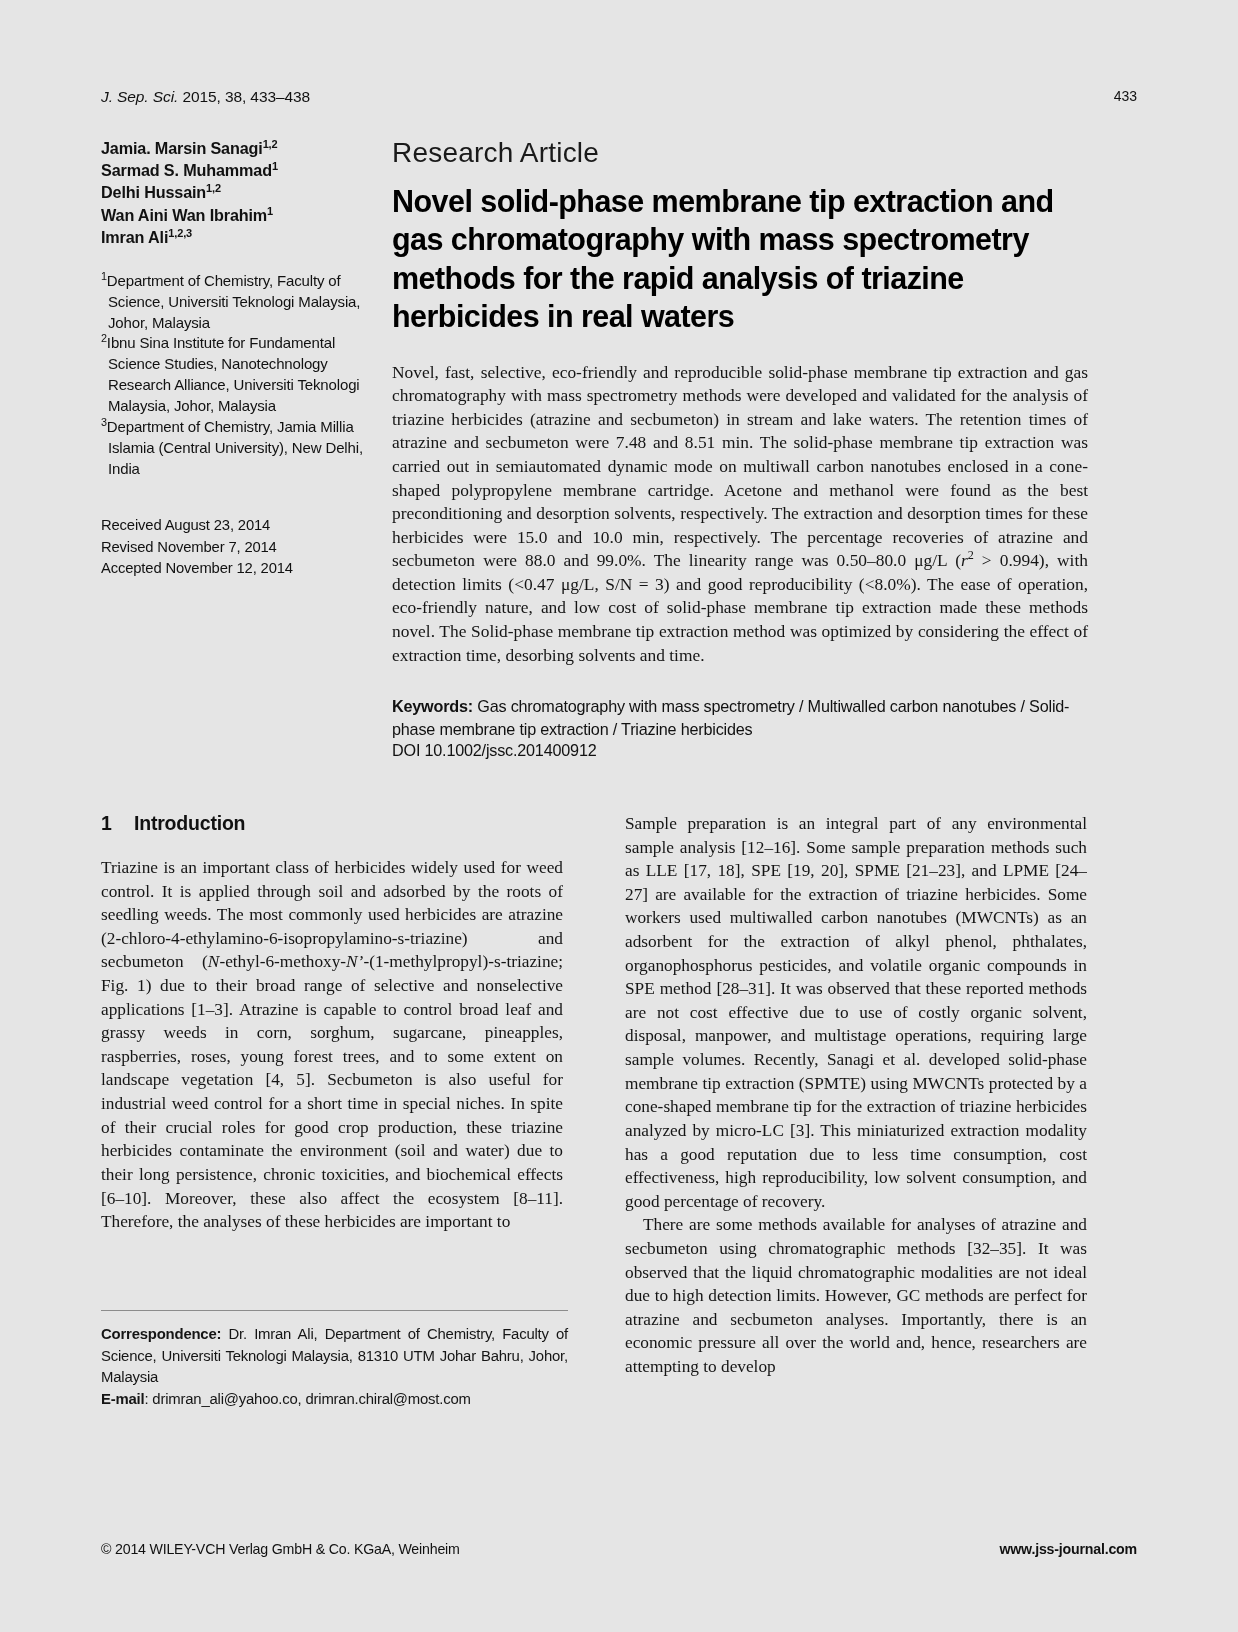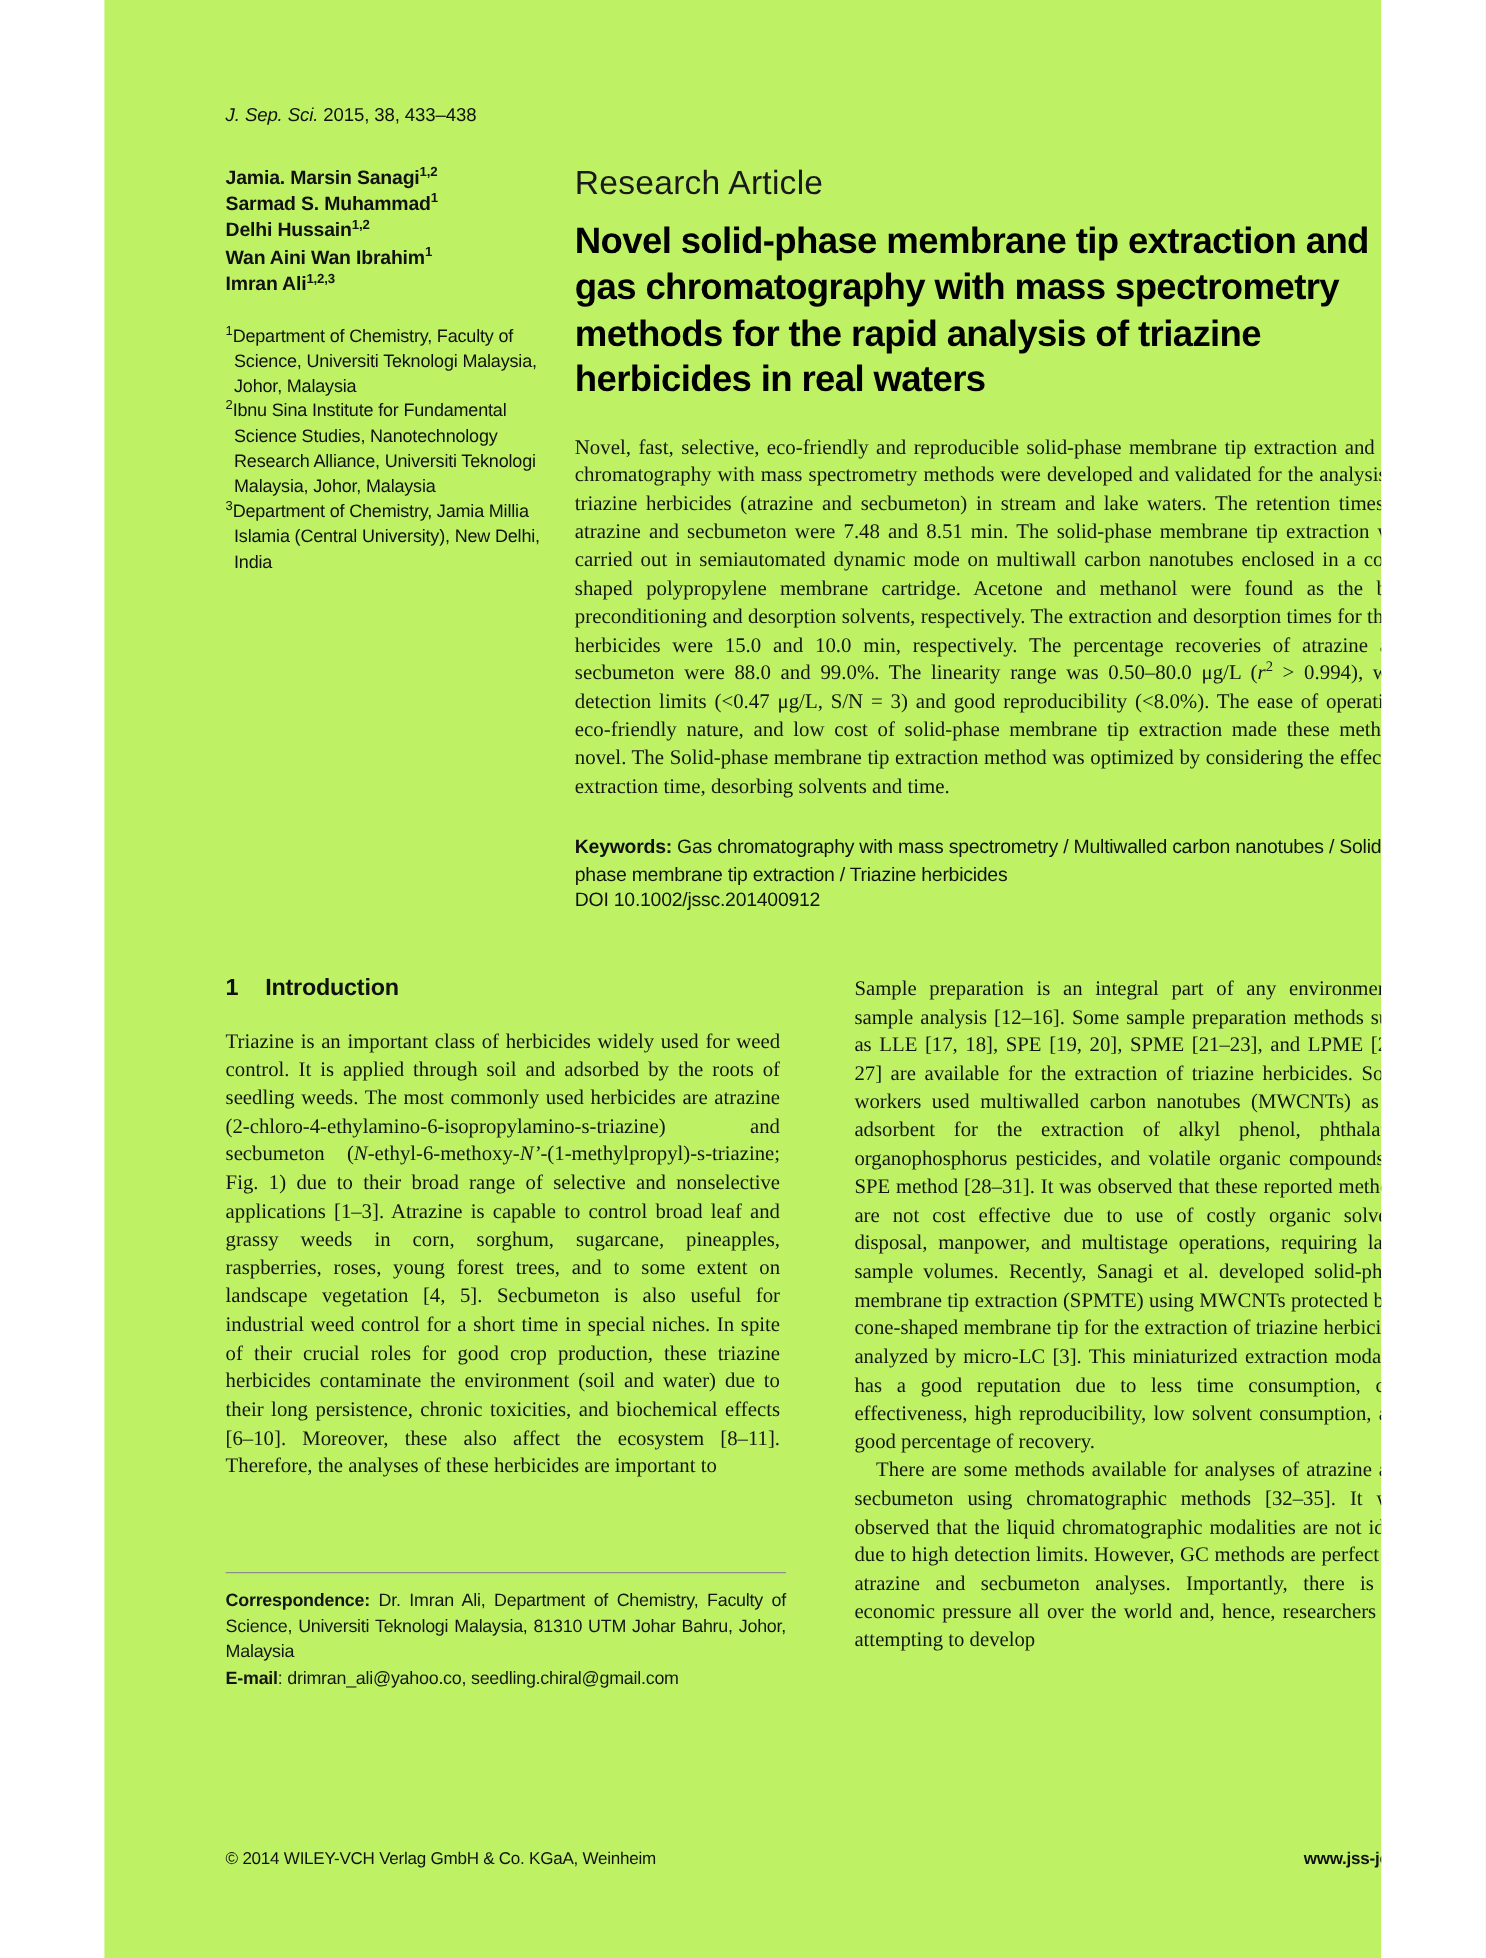--- a/index.html
+++ b/index.html
@@ -2,23 +2,23 @@
 <html><head>
 <meta charset="utf-8">
 <style>
   html, body {
     margin: 0;
     padding: 0;
     background: #ffffff;
   }
   .page {
     position: relative;
-    width: 1064px;
+    width: 1238px;
     height: 1632px;
-    background: #bef264;
+    background: #e5e5e5;
     margin: 0 auto;
     overflow: hidden;
     font-family: "Liberation Serif", "DejaVu Serif", serif;
     color: #111111;
     box-sizing: border-box;
   }
 
   
   .runhead {
     position: absolute;
@@ -216,20 +216,25 @@
       <div><span>Wan Aini Wan Ibrahim</span><sup>1</sup></div>
       <div><span>Imran Ali</span><sup>1,2,3</sup></div>
     </div>
 
     <div class="affils">
       <div class="affil"><sup>1</sup><span>Department of Chemistry, Faculty of Science, Universiti Teknologi Malaysia, Johor, Malaysia</span></div>
       <div class="affil"><sup>2</sup><span>Ibnu Sina Institute for Fundamental Science Studies, Nanotechnology Research Alliance, Universiti Teknologi Malaysia, Johor, Malaysia</span></div>
       <div class="affil"><sup>3</sup><span>Department of Chemistry, Jamia Millia Islamia (Central University), New Delhi, India</span></div>
     </div>
 
+    <div class="dates">
+      <div>Received August 23, 2014</div>
+      <div>Revised November 7, 2014</div>
+      <div>Accepted November 12, 2014</div>
+    </div>
 
   </div>
 
   <div class="head-main">
     <div class="article-type">Research Article</div>
     <h1 class="article-title">Novel solid-phase membrane tip extraction and gas chromatography with mass spectrometry methods for the rapid analysis of triazine herbicides in real waters</h1>
 
     <div class="abstract"><span>Novel, fast, selective, eco-friendly and reproducible solid-phase membrane tip extraction and gas chromatography with mass spectrometry methods were developed and validated for the analysis of triazine herbicides (atrazine and secbumeton) in stream and lake waters. The retention times of atrazine and secbumeton were 7.48 and 8.51 min. The solid-phase membrane tip extraction was carried out in semiautomated dynamic mode on multiwall carbon nanotubes enclosed in a cone-shaped polypropylene membrane cartridge. Acetone and methanol were found as the best preconditioning and desorption solvents, respectively. The extraction and desorption times for these herbicides were 15.0 and 10.0 min, respectively. The percentage recoveries of atrazine and secbumeton were 88.0 and 99.0%. The linearity range was 0.50–80.0 μg/L (</span><i>r</i><sup>2</sup><span> &gt; 0.994), with detection limits (&lt;0.47 μg/L, S/N = 3) and good reproducibility (&lt;8.0%). The ease of operation, eco-friendly nature, and low cost of solid-phase membrane tip extraction made these methods novel. The Solid-phase membrane tip extraction method was optimized by considering the effect of extraction time, desorbing solvents and time.</span></div>
 
     <div class="keywords"><b>Keywords:</b><span> Gas chromatography with mass spectrometry / Multiwalled carbon nanotubes / Solid-phase membrane tip extraction / Triazine herbicides</span></div>
@@ -243,21 +248,21 @@
 
   <div class="col col-right">
     <p class="body-p">Sample preparation is an integral part of any environmental sample analysis [12–16]. Some sample preparation methods such as LLE [17, 18], SPE [19, 20], SPME [21–23], and LPME [24–27] are available for the extraction of triazine herbicides. Some workers used multiwalled carbon nanotubes (MWCNTs) as an adsorbent for the extraction of alkyl phenol, phthalates, organophosphorus pesticides, and volatile organic compounds in SPE method [28–31]. It was observed that these reported methods are not cost effective due to use of costly organic solvent, disposal, manpower, and multistage operations, requiring large sample volumes. Recently, Sanagi et al. developed solid-phase membrane tip extraction (SPMTE) using MWCNTs protected by a cone-shaped membrane tip for the extraction of triazine herbicides analyzed by micro-LC [3]. This miniaturized extraction modality has a good reputation due to less time consumption, cost effectiveness, high reproducibility, low solvent consumption, and good percentage of recovery.</p>
     <p class="body-p">There are some methods available for analyses of atrazine and secbumeton using chromatographic methods [32–35]. It was observed that the liquid chromatographic modalities are not ideal due to high detection limits. However, GC methods are perfect for atrazine and secbumeton analyses. Importantly, there is an economic pressure all over the world and, hence, researchers are attempting to develop</p>
   </div>
 
   <div class="footnote">
     <div class="rule"></div>
     <div class="fn-block">
       <span><b>Correspondence:</b><span> Dr. Imran Ali, Department of Chemistry, Faculty of Science, Universiti Teknologi Malaysia, 81310 UTM Johar Bahru, Johor, Malaysia</span></span>
-      <div><b>E-mail</b><span>: drimran_ali@yahoo.co, seedling.chiral@gmail.com</span></div>
+      <div><b>E-mail</b><span>: drimran_ali@yahoo.co, drimran.chiral@most.com</span></div>
     </div>
   </div>
 
   <div class="footer">
     <div class="footer-left">© 2014 WILEY-VCH Verlag GmbH &amp; Co. KGaA, Weinheim</div>
     <div class="footer-right">www.jss-journal.com</div>
   </div>
 
 </div>
 

